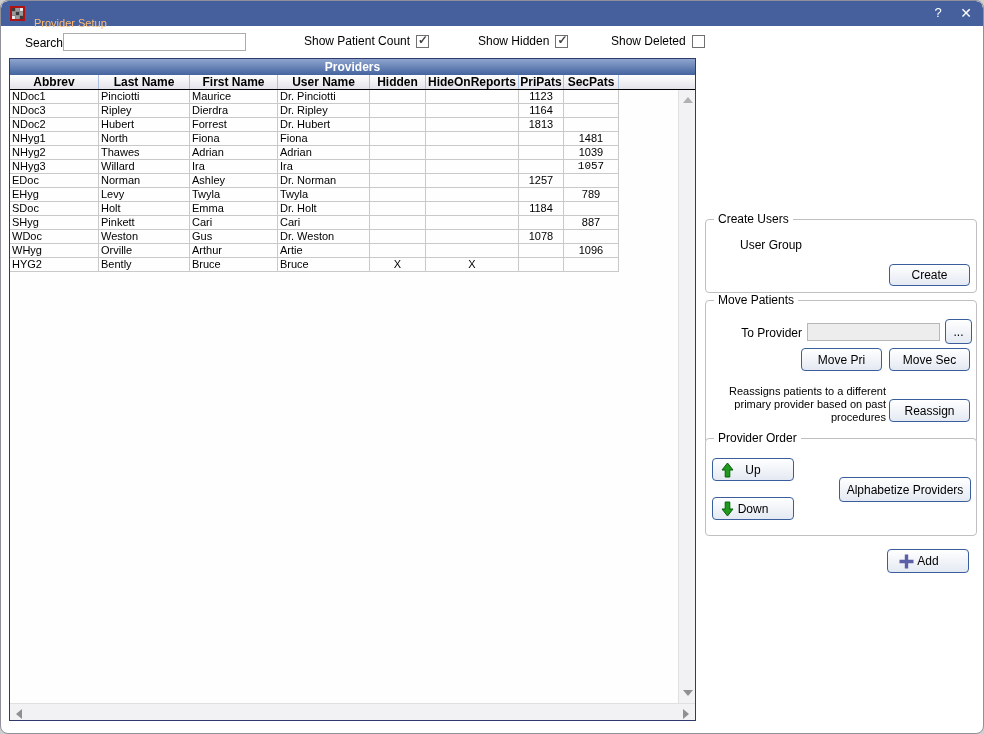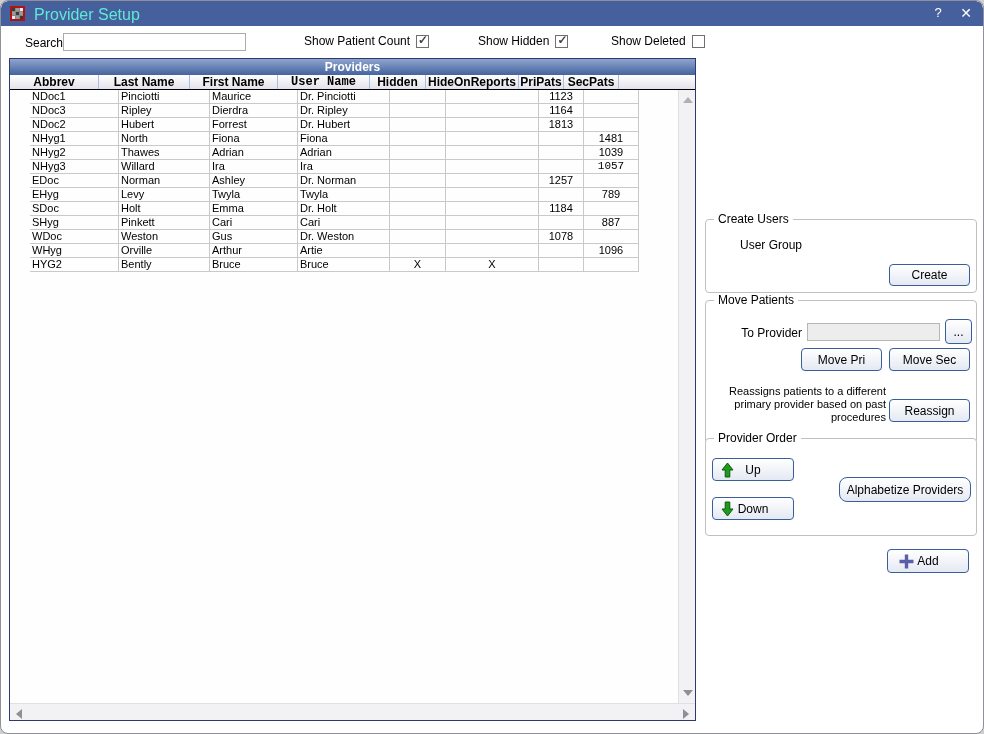--- a/index.html
+++ b/index.html
@@ -10,21 +10,21 @@
   *{box-sizing:border-box;margin:0;padding:0;font-family:"Liberation Sans",sans-serif;}
   body{background:#cfcfcf;}
   .window{position:relative;width:984px;height:734px;background:#fff;border:1px solid #90909a;
     border-radius:8px;overflow:hidden;}
   
   .titlebar{position:absolute;top:0;left:0;right:0;height:25px;background:var(--titlebar);
     display:flex;align-items:center;border-radius:7px 7px 0 0;}
   .appicon{position:absolute;left:9px;top:5px;width:15px;height:15px;border:2px solid #b11212;
     background:#888;display:grid;grid-template-columns:1fr 1fr 1fr;grid-template-rows:1fr 1fr 1fr;gap:1px;}
   .appicon i{display:block;}
-  .title-text{position:absolute;left:33px;top:5px;color:#5eead4;font-size:16px;}
+  .title-text{position:absolute;left:33px;top:16px;color:#fdba74;font-size:11px;}
   .tb-btn{position:absolute;top:3px;width:22px;height:18px;color:#fff;font-size:13px;
     text-align:center;line-height:18px;cursor:default;}
   .tb-help{left:926px;}
   .tb-close{left:954px;font-size:14px;}
   
   .search-label{position:absolute;left:24px;top:35px;font-size:12px;}
   .search-input{position:absolute;left:62px;top:32px;width:183px;height:18px;border:1px solid #ababab;
     background:#fff;font-size:12px;padding:0 3px;outline:none;}
   .checkfield{position:absolute;top:33px;display:flex;align-items:center;font-size:12px;}
   .cf-1{left:303px;}.cf-2{left:477px;}.cf-3{left:610px;}
@@ -34,21 +34,21 @@
   
   .gridbox{position:absolute;left:8px;top:57px;width:687px;height:663px;border:1px solid var(--grid-border);
     background:#fdfdfe;}
   .grid-caption{height:16px;background:linear-gradient(var(--caption-top),var(--caption-bottom));
     color:#fff;font-size:12px;font-weight:bold;text-align:center;line-height:16px;}
   .grid-head{height:15px;display:flex;background:linear-gradient(#ffffff,#e2e2ea);
     border-bottom:1px solid #000;}
   .grid-head span{display:block;height:100%;font-size:12px;font-weight:bold;text-align:center;
     line-height:14px;border-right:1px solid var(--header-sep);overflow:hidden;white-space:nowrap;}
   .grid-body{position:absolute;top:31px;left:0;right:17px;bottom:17px;overflow:hidden;background:#fdfefd;}
-  .grow{display:flex;height:14px;margin-left:20px;}
+  .grow{display:flex;height:14px;}
   .grow span{display:block;height:100%;font-size:11px;line-height:13px;border-right:1px solid #c9c9c9;
     border-bottom:1px solid #c9c9c9;overflow:hidden;white-space:nowrap;padding:0 2px;}
   
   .vscroll{position:absolute;top:31px;right:0;bottom:17px;width:17px;background:#f2f2f5;border-left:1px solid #e0e0e3;}
   .hscroll{position:absolute;bottom:0;left:0;right:0;height:17px;background:#f2f2f5;border-top:1px solid #e0e0e3;}
   .tri{position:absolute;width:0;height:0;}
   .tri-up{left:4px;top:7px;border-left:5px solid transparent;border-right:5px solid transparent;border-bottom:6px solid #b0b0b4;}
   .tri-down{left:4px;bottom:7px;border-left:5px solid transparent;border-right:5px solid transparent;border-top:6px solid #8f8f94;}
   .tri-left{left:6px;top:5px;border-top:5px solid transparent;border-bottom:5px solid transparent;border-right:6px solid #8f8f94;}
   .tri-right{right:6px;top:5px;border-top:5px solid transparent;border-bottom:5px solid transparent;border-left:6px solid #8f8f94;}
@@ -69,21 +69,21 @@
   .dis-input{position:absolute;left:101px;top:22px;width:133px;height:18px;background:#ededee;
     border:1px solid #b7b7ba;font-size:12px;padding:0 3px;}
   .reassign-text{position:absolute;left:8px;top:84px;width:172px;font-size:11px;line-height:13px;text-align:right;}
   .btn-create{left:183px;top:44px;width:81px;height:22px;}
   .btn-browse{left:239px;top:18px;width:27px;height:25px;}
   .btn-movepri{left:95px;top:47px;width:81px;height:23px;}
   .btn-movesec{left:183px;top:47px;width:81px;height:23px;}
   .btn-reassign{left:183px;top:98px;width:81px;height:23px;}
   .btn-up{left:6px;top:19px;width:82px;height:23px;}
   .btn-down{left:6px;top:58px;width:82px;height:23px;}
-  .btn-alpha{left:133px;top:38px;width:132px;height:25px;border-radius:8px;}
+  .btn-alpha{left:133px;top:38px;width:132px;height:25px;}
   .btn-add{left:886px;top:548px;width:82px;height:24px;}
   .btn .lefticon{position:absolute;left:8px;top:3px;}
 </style>
 </head>
 <body>
 
 <div class="window">
 
   <div class="titlebar">
     <span class="appicon">
@@ -116,21 +116,21 @@
     <span>Show Deleted</span>
     <span class="cb"></span>
   </div>
 
   <div class="gridbox">
     <div class="grid-caption">Providers</div>
     <div class="grid-head" id="grid-head">
         <span style="width: 89px;">Abbrev</span>
         <span style="width: 91px;">Last Name</span>
         <span style="width: 88px;">First Name</span>
-        <span style="width: 92px; font-family: Liberation Mono, monospace;">User Name</span>
+        <span style="width: 92px;">User Name</span>
         <span style="width: 56px;">Hidden</span>
         <span style="width: 93px;">HideOnReports</span>
         <span style="width: 45px;">PriPats</span>
         <span style="width: 55px;">SecPats</span>
       </div>
     <div class="grid-body" id="grid-body">
         <div class="grow">
           <span style="width: 89px;">NDoc1</span>
           <span style="width: 91px;">Pinciotti</span>
           <span style="width: 88px;">Maurice</span>

